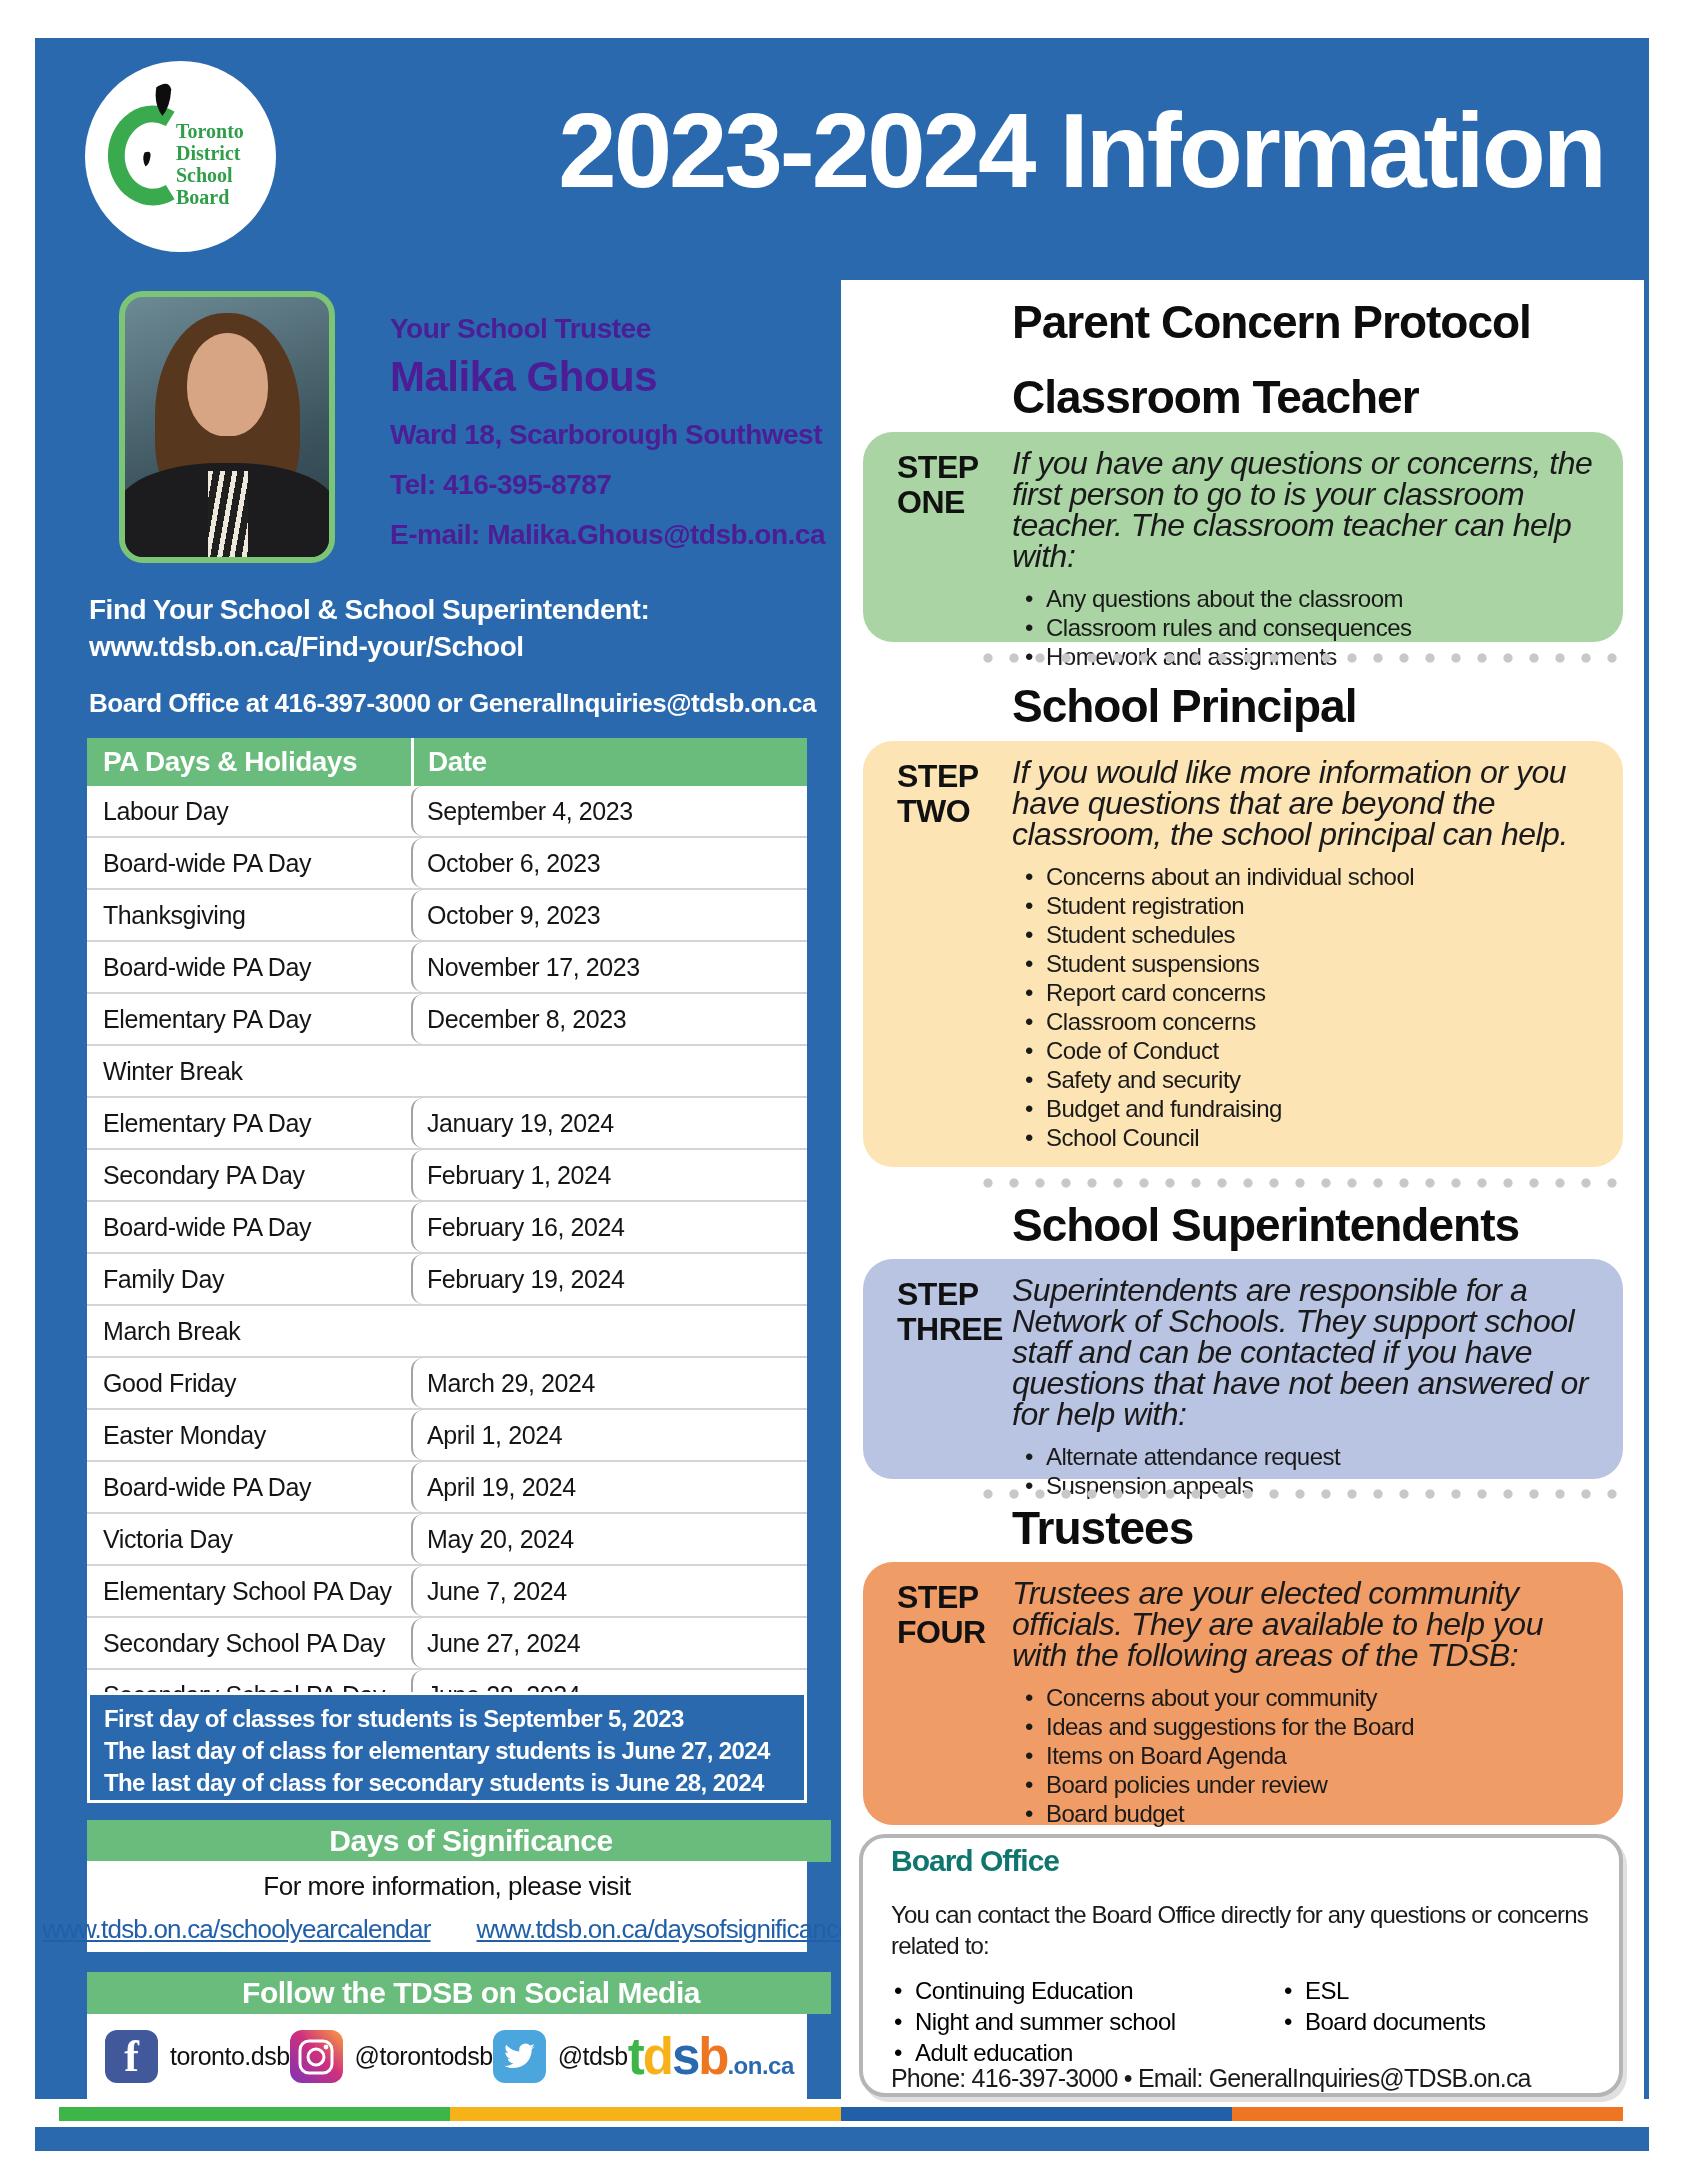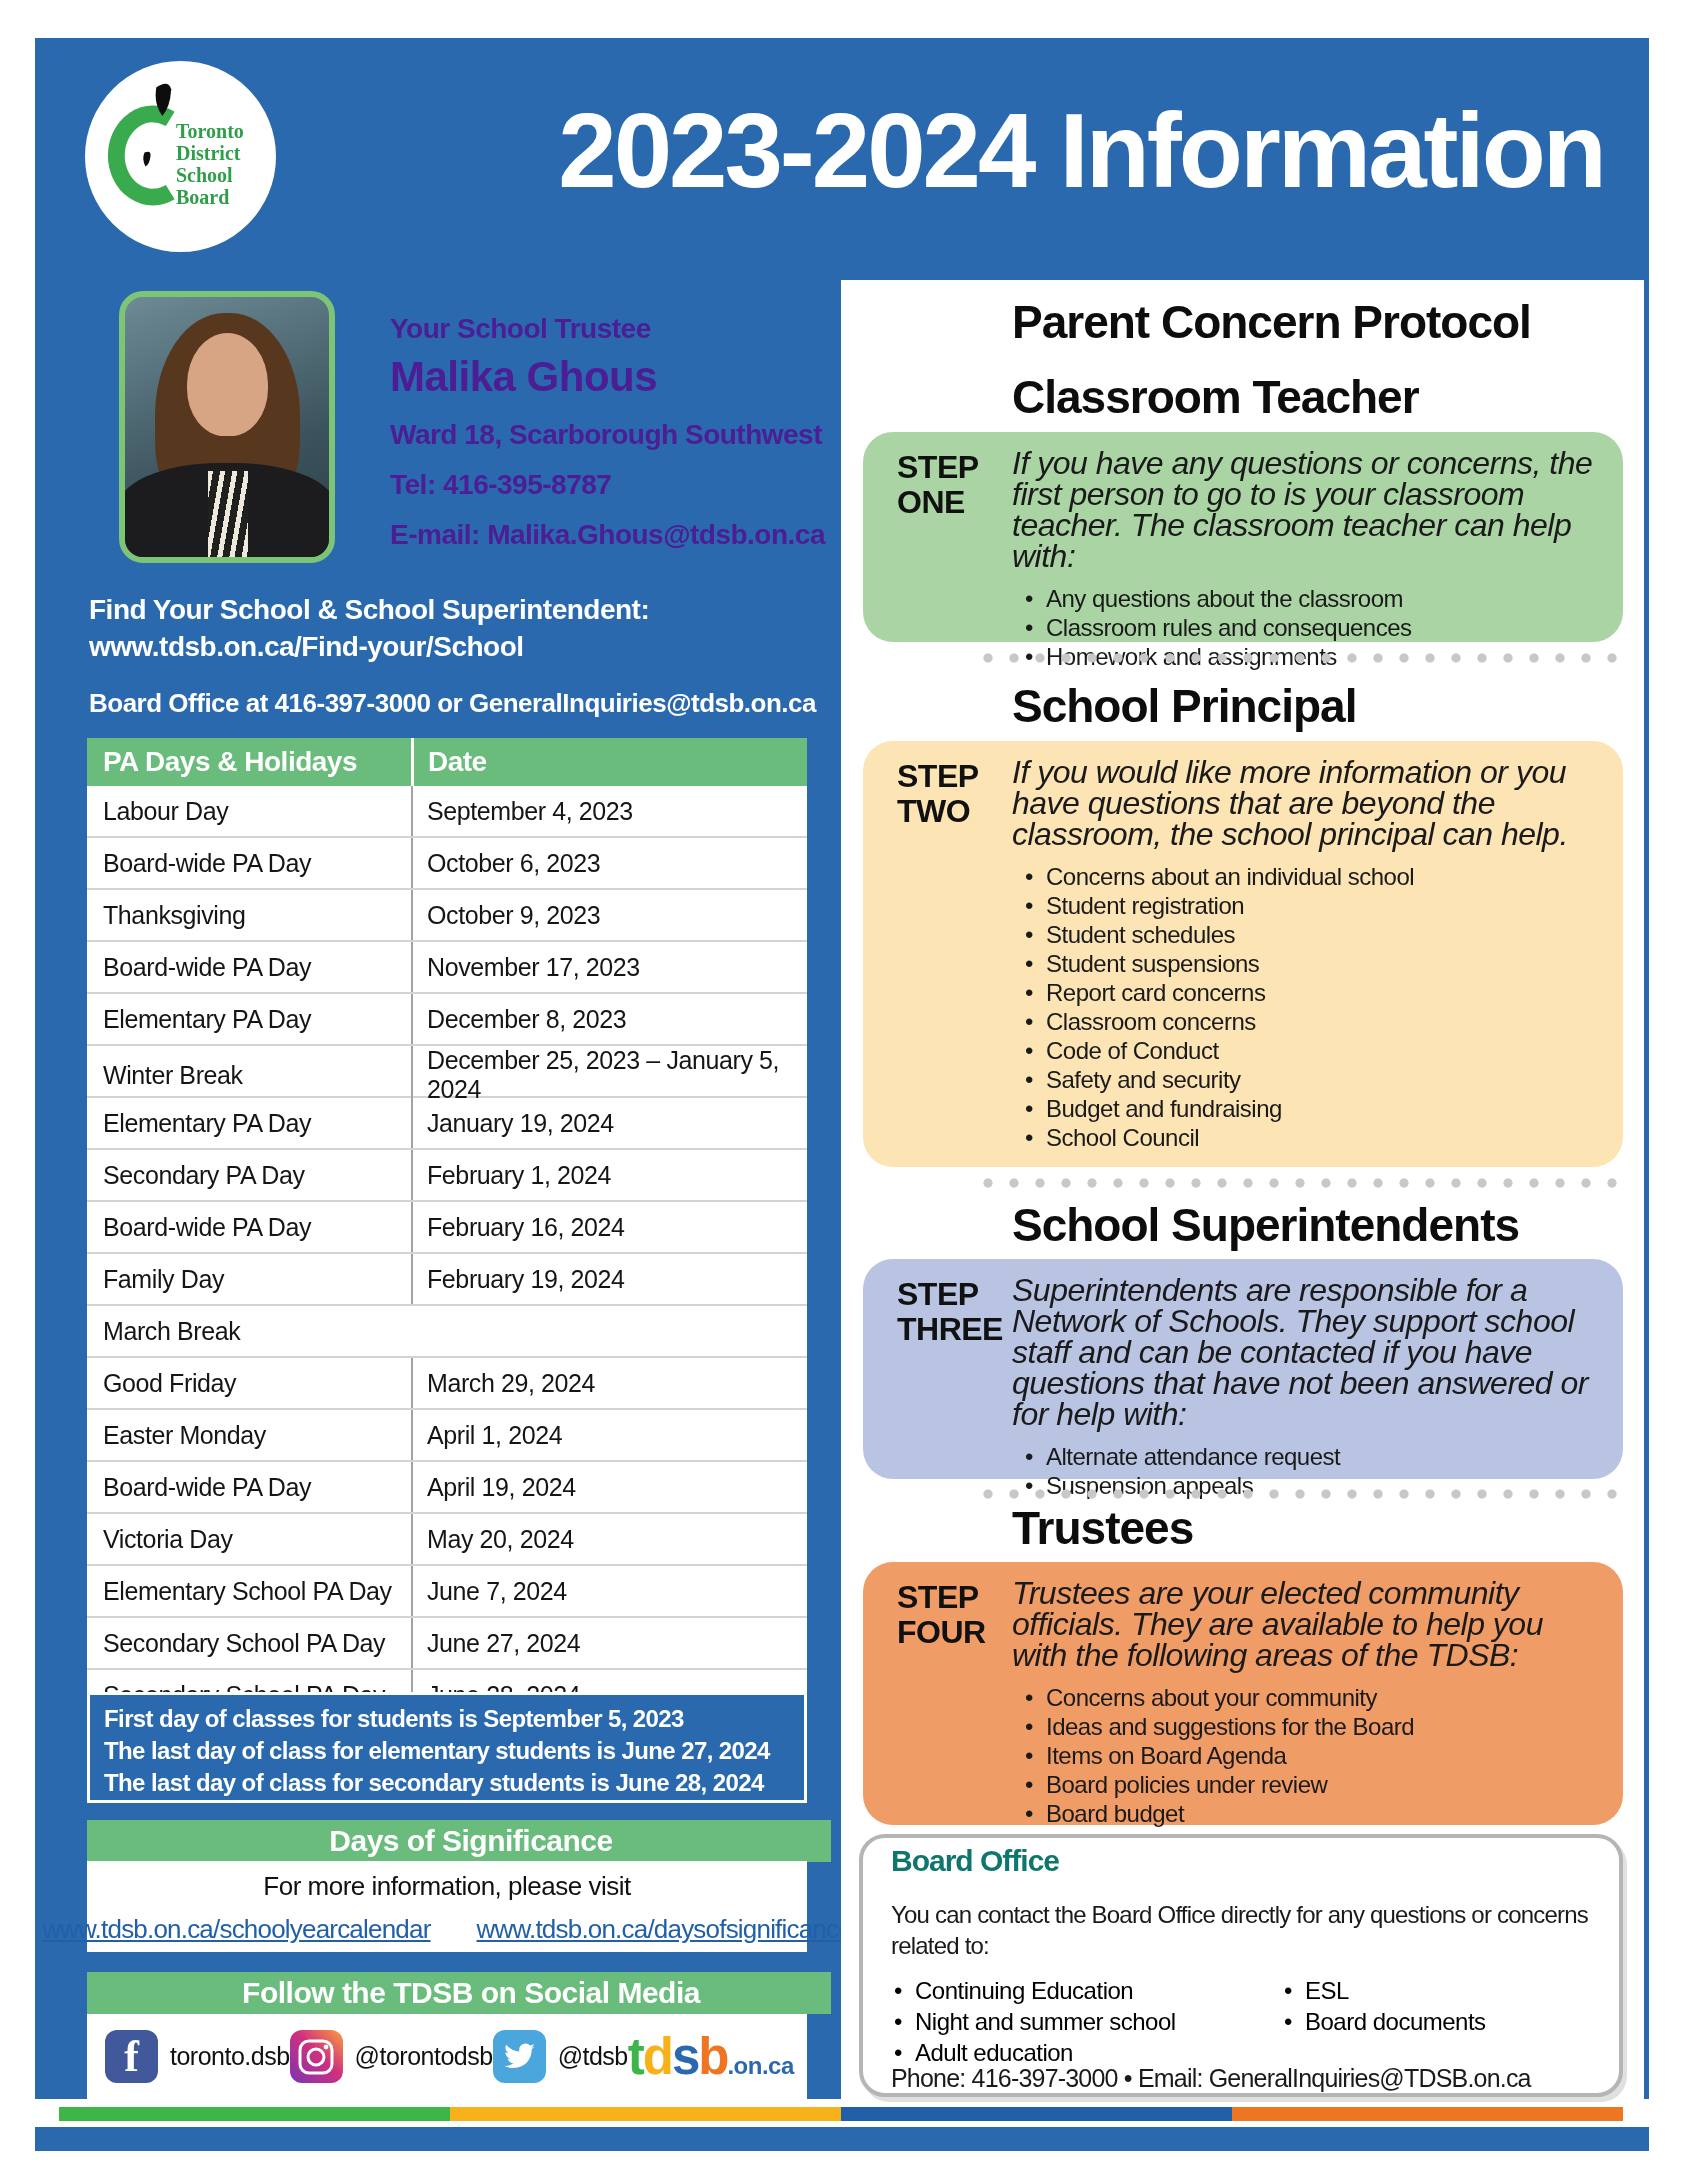--- a/index.html
+++ b/index.html
@@ -35,21 +35,21 @@
   .fs-l3{font-size:26px;margin-top:22px;}
 
   
   .pa-table{left:87px;top:738px;width:720px;background:#fff;}
   .t-head{display:grid;grid-template-columns:324px 1fr;height:48px;background:var(--bar_green);
           color:#fff;font-weight:700;font-size:28px;letter-spacing:-0.5px;}
   .t-head .cell{display:flex;align-items:center;padding-left:16px;}
   .t-head .cell.c2{border-left:3px solid #fff;padding-left:14px;}
   .t-row{display:grid;grid-template-columns:324px 1fr;height:50px;background:#fff;border-bottom:2px solid #d4d4d4;}
   .t-row:last-child{border-bottom:none;}
-  .t-row .cell{display:flex;align-items:center;padding-left:16px;font-size:25px;color:#151515;letter-spacing:-0.4px;}
+  .t-row .cell{display:flex;align-items:center;padding-left:16px;font-size:25px;color:#151515;letter-spacing:-0.4px;border-radius:12px;}
   .t-row .cell.c2{border-left:2px solid #a3a3a3;padding-left:14px;}
 
   .key-dates{left:87px;top:1692px;width:720px;height:111px;background:var(--page_blue);
              border:3px solid #fff;box-sizing:border-box;color:#fff;font-weight:700;
              font-size:24px;line-height:1.34;padding:8px 14px;letter-spacing:-0.6px;}
 
   .green-bar{width:720px;height:42px;background:var(--bar_green);color:#fff;font-weight:700;
              font-size:30px;display:flex;align-items:center;justify-content:center;letter-spacing:-0.5px;padding-left:24px;}
   .dos-bar{left:87px;top:1820px;}
   .dos-box{left:87px;top:1861px;width:720px;height:91px;background:#fff;text-align:center;}
@@ -162,21 +162,20 @@
         <div class="t-row">
           <div class="cell c1">Board-wide PA Day</div>
           <div class="cell c2">November 17, 2023</div>
         </div>
         <div class="t-row">
           <div class="cell c1">Elementary PA Day</div>
           <div class="cell c2">December 8, 2023</div>
         </div>
         <div class="t-row">
           <div class="cell c1">Winter Break</div>
-          <div class="cell c2">December 25, 2023 – January 5, 2024</div>
         </div>
         <div class="t-row">
           <div class="cell c1">Elementary PA Day</div>
           <div class="cell c2">January 19, 2024</div>
         </div>
         <div class="t-row">
           <div class="cell c1">Secondary PA Day</div>
           <div class="cell c2">February 1, 2024</div>
         </div>
         <div class="t-row">

